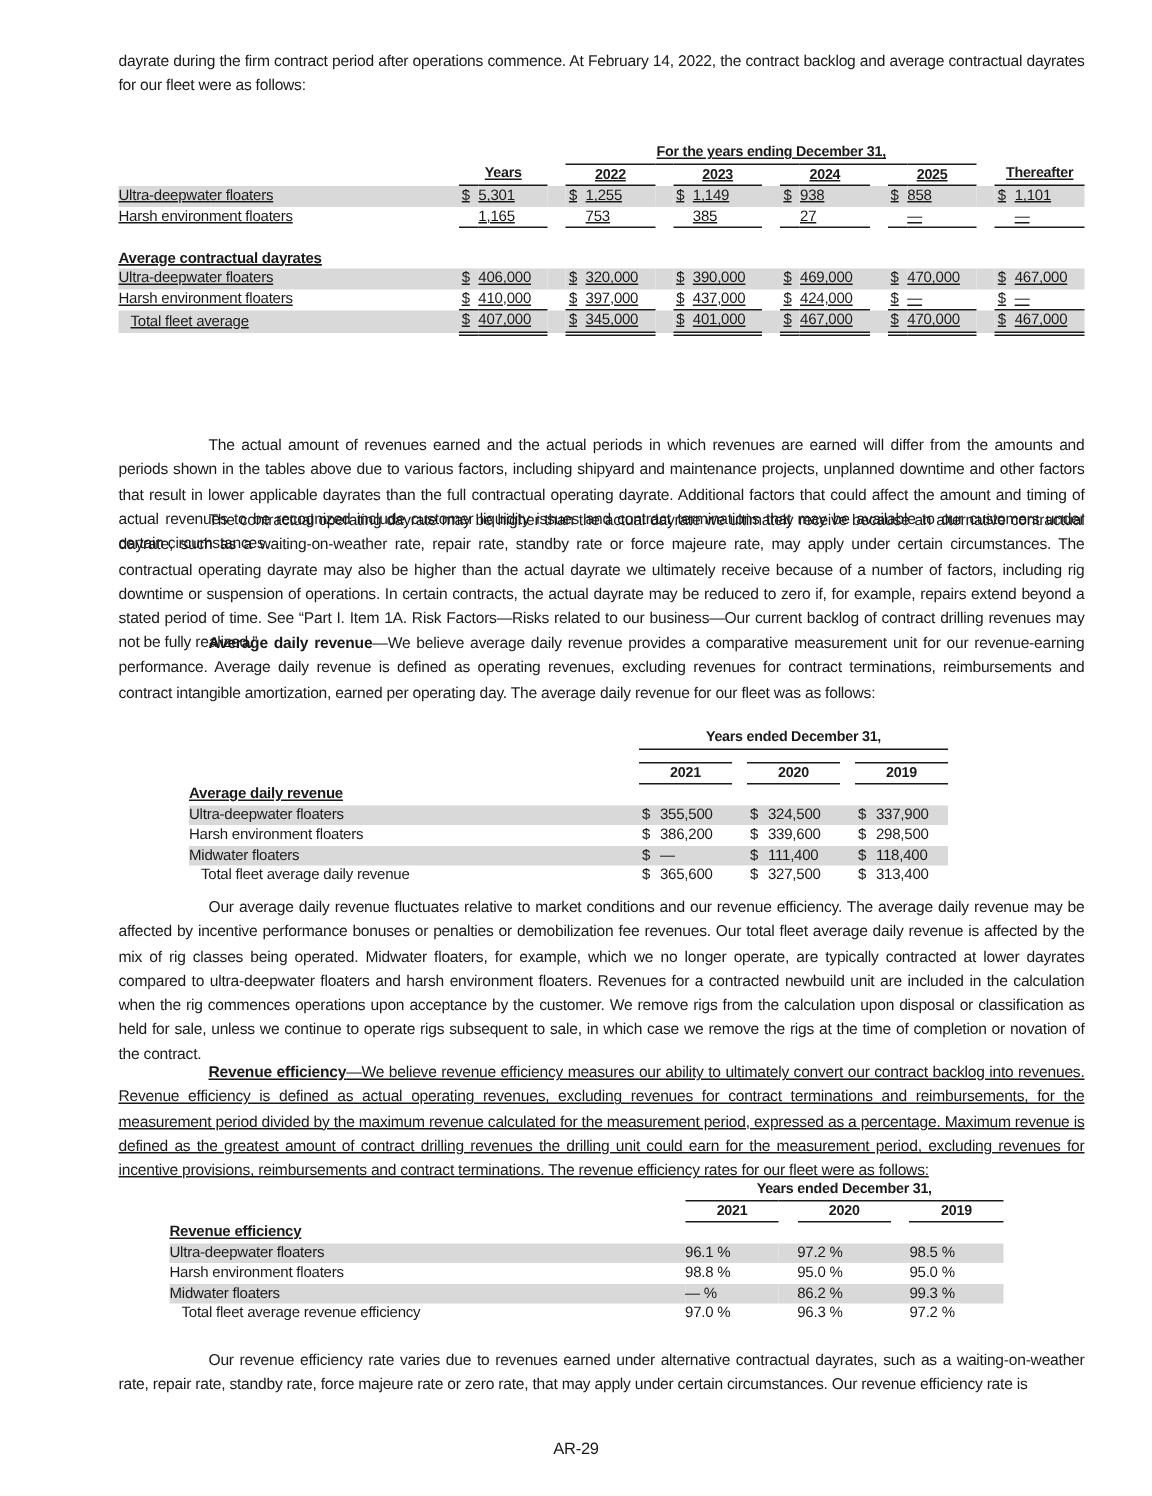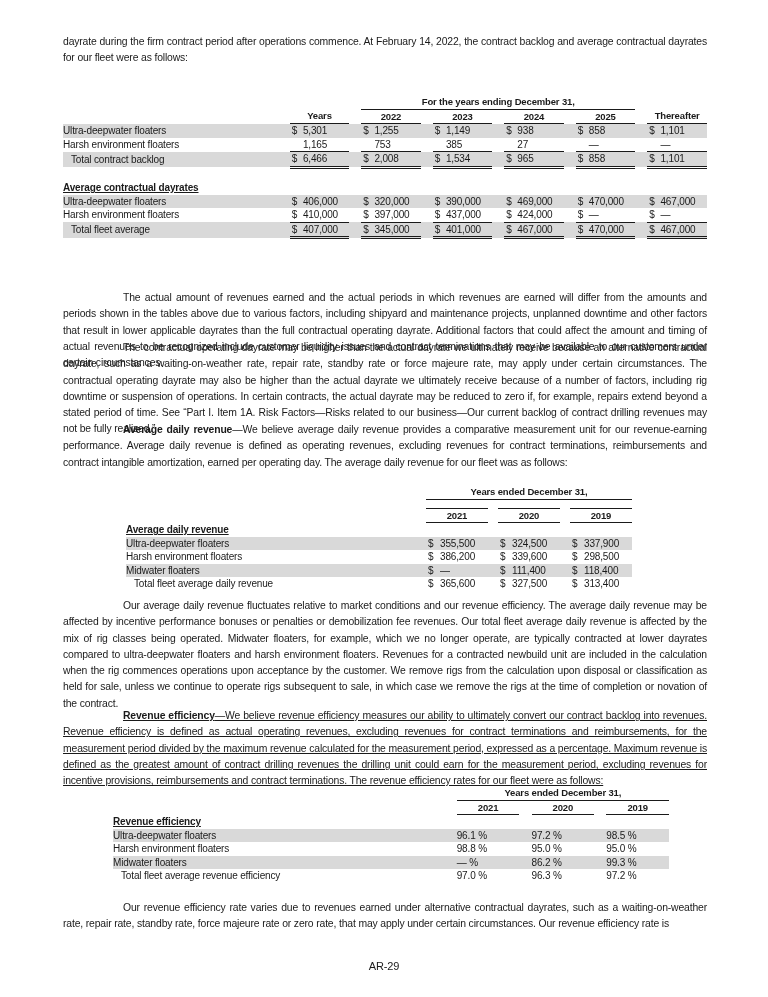--- a/index.html
+++ b/index.html
@@ -5,21 +5,21 @@
   html, body { margin: 0; padding: 0; background: #ffffff; }
   body {
     width: 768px; height: 997px; position: relative; overflow: hidden;
     font-family: "Liberation Sans", sans-serif; color: #1a1a1a;
     font-size: 10.4px; line-height: 16.3px;
     letter-spacing: -0.15px;
   }
   .page { position: absolute; left: 63px; top: 0; width: 644px; }
   p { margin: 0; text-align: justify; }
   .indent { text-indent: 60px; }
-  .p-block { position: absolute; left: 0; width: 644px; }
+  .p-block { position: absolute; left: 16px; width: 644px; }
   b { font-weight: bold; }
 
   table { border-collapse: collapse; position: absolute; font-size: 10px; line-height: 13.5px; }
   td { padding: 0; white-space: nowrap; }
   .shade td { background: #d9d9d9; }
   .sec-title { font-weight: bold; text-decoration: underline; }
   .hdr { font-weight: bold; text-align: center; font-size: 9.5px; }
   .hdr-line { border-bottom: 1px solid #1a1a1a; }
   .num { text-align: left; }
   .dol { text-align: left; padding-left: 2px; }
@@ -30,21 +30,21 @@
 </style>
 </head>
 <body>
 
 <div class="page">
 
   <div class="p-block" style="top:34px;">
     <p>dayrate during the firm contract period after operations commence.  At February 14, 2022, the contract backlog and average contractual dayrates for our fleet were as follows:</p>
   </div>
 
-  <table style="left:0; top:95px; width:644px;">
+  <table style="left:16px; top:95px; width:644px;text-decoration:underline;">
     <colgroup>
       <col style="width:244px">
       <col style="width:14px">
         <col style="width:48px">
         <col style="width:14px">
       <col style="width:14px">
         <col style="width:48px">
         <col style="width:14px">
       <col style="width:14px">
         <col style="width:48px">
@@ -113,40 +113,20 @@
           <td class="num u">385</td>
           <td></td>
           <td class="dol u"></td>
           <td class="num u">27</td>
           <td></td>
           <td class="dol u"></td>
           <td class="num u">—</td>
           <td></td>
           <td class="dol u"></td>
           <td class="num u">—</td>
-        </tr>
-        <tr class="shade dbl">
-          <td class="sub">Total contract backlog</td>
-          <td class="dol u">$</td>
-          <td class="num u">6,466</td>
-          <td></td>
-          <td class="dol u">$</td>
-          <td class="num u">2,008</td>
-          <td></td>
-          <td class="dol u">$</td>
-          <td class="num u">1,534</td>
-          <td></td>
-          <td class="dol u">$</td>
-          <td class="num u">965</td>
-          <td></td>
-          <td class="dol u">$</td>
-          <td class="num u">858</td>
-          <td></td>
-          <td class="dol u">$</td>
-          <td class="num u">1,101</td>
         </tr>
       </tbody>
     <tbody>
         <tr style="height:14px">
           <td colspan="18"></td>
         </tr>
     <tr>
       <td colspan="18" class="sec-title">Average contractual dayrates</td>
     </tr>
     </tbody>

